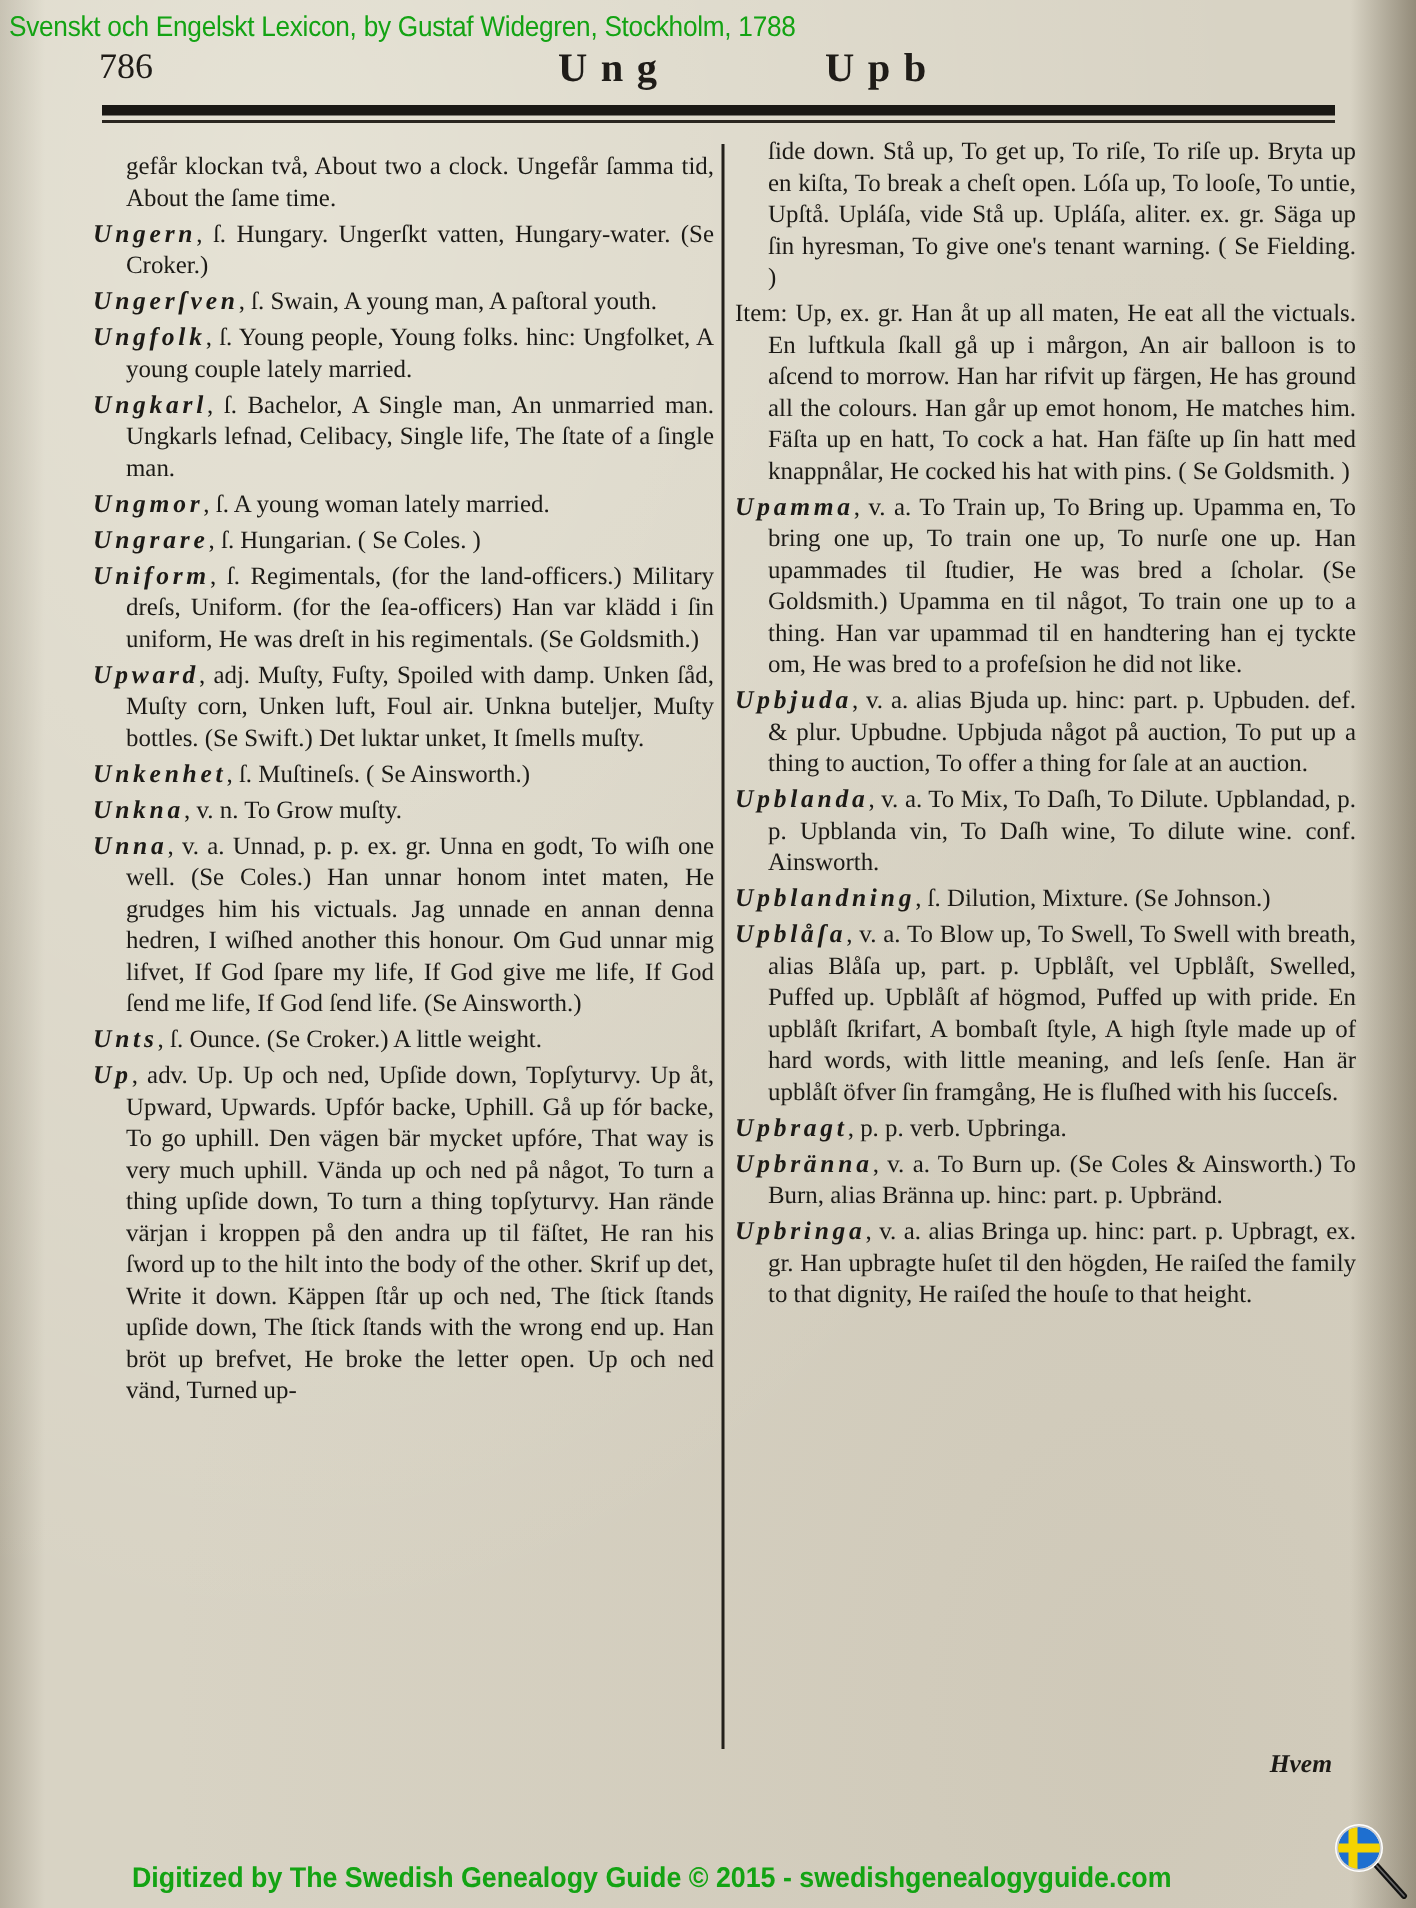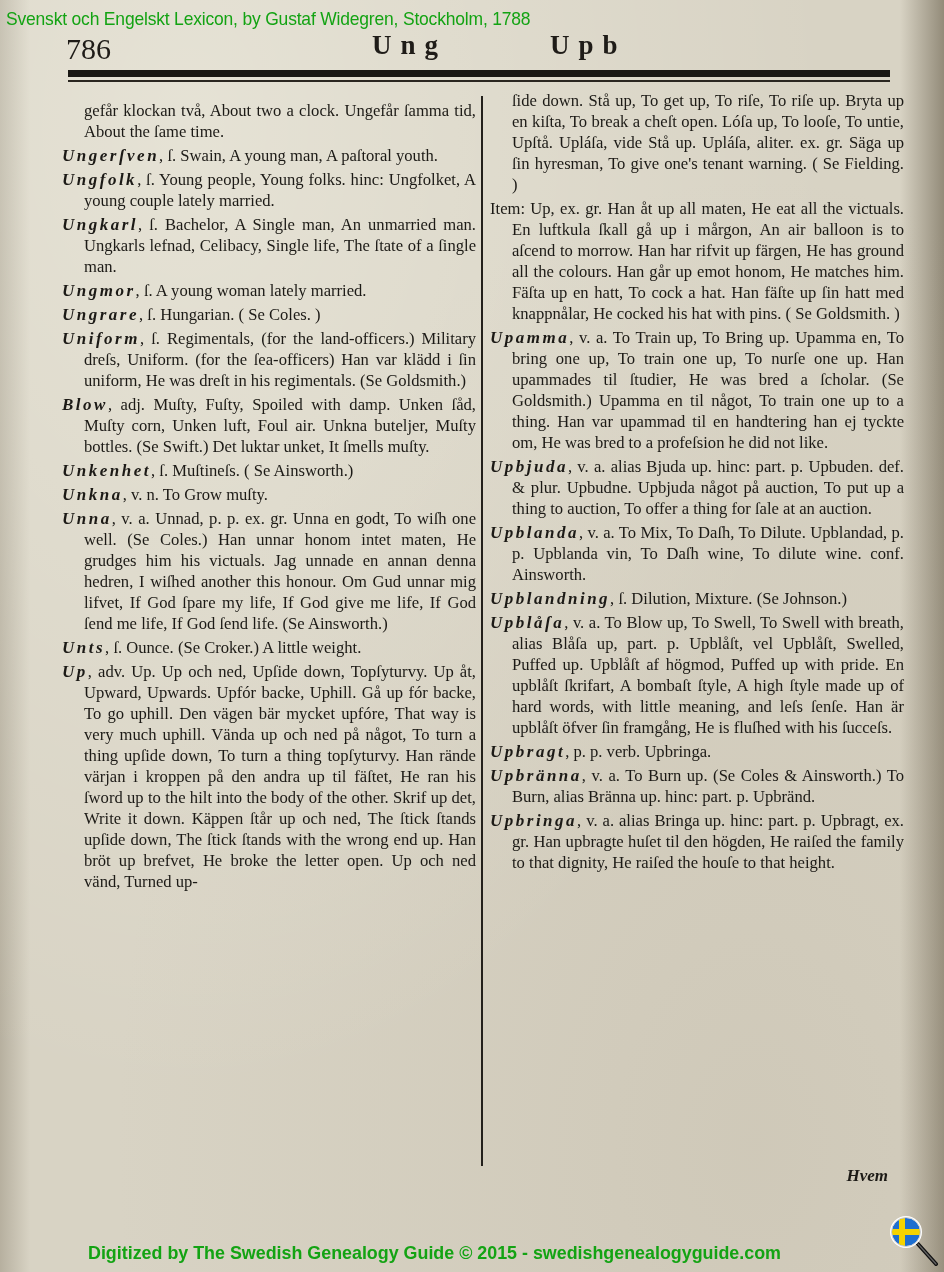--- a/index.html
+++ b/index.html
@@ -13,21 +13,21 @@
     font-family: "Liberation Serif", "DejaVu Serif", serif;
     color: #1c1a16;
   }
   .banner {
     position: absolute; left: 6px; top: 8px;
     color: #13a313; font-family: "Liberation Sans", "DejaVu Sans", sans-serif;
     font-size: 19px; letter-spacing: -0.2px; font-weight: normal;
     transform: scaleX(0.92); transform-origin: left top;
   }
   .page-number {
-    position: absolute; left: 66px; top: 32px; font-size: 30px; color: #1f1c18;
+    position: absolute; left: 66px; top: 32px; font-size: 24px; color: #1f1c18;
   }
   .running-head {
     position: absolute; top: 30px; font-size: 27px; font-weight: bold; letter-spacing: 9px; color: #1f1c18;
   }
   .rh-left { left: 372px; }
   .rh-right { left: 550px; }
   .rule-thick { position: absolute; left: 68px; width: 822px; top: 70px; height: 7px; background: #1a1814; }
   .rule-thin { position: absolute; left: 68px; width: 822px; top: 80px; height: 2px; background: #2a2620; }
   .col-divider { position: absolute; left: 481px; top: 96px; width: 2px; height: 1070px; background: #23201b; }
   .column { position: absolute; top: 90px; width: 414px; font-size: 16.6px; line-height: 21px; text-align: justify; }
@@ -50,27 +50,28 @@
 <div class="banner">Svenskt och Engelskt Lexicon, by Gustaf Widegren, Stockholm, 1788</div>
 
 <div class="page-number">786</div>
 <div class="running-head rh-left">Ung</div>
 <div class="running-head rh-right">Upb</div>
 <div class="rule-thick"></div>
 <div class="rule-thin"></div>
 
 <div class="column col-left" id="col-left">
     <div class="entry cont"><span>gefår klockan två, About two a clock. Ungefår ſamma tid, About the ſame time.</span></div>
+    <div class="entry"><span class="headword">Ungern</span><span>, ſ. Hungary. Ungerſkt vatten, Hungary-water. (Se Croker.)</span></div>
     <div class="entry"><span class="headword">Ungerſven</span><span>, ſ. Swain, A young man, A paſtoral youth.</span></div>
     <div class="entry"><span class="headword">Ungfolk</span><span>, ſ. Young people, Young folks. hinc: Ungfolket, A young couple lately married.</span></div>
     <div class="entry"><span class="headword">Ungkarl</span><span>, ſ. Bachelor, A Single man, An unmarried man. Ungkarls lefnad, Celibacy, Single life, The ſtate of a ſingle man.</span></div>
     <div class="entry"><span class="headword">Ungmor</span><span>, ſ. A young woman lately married.</span></div>
     <div class="entry"><span class="headword">Ungrare</span><span>, ſ. Hungarian. ( Se Coles. )</span></div>
     <div class="entry"><span class="headword">Uniform</span><span>, ſ. Regimentals, (for the land-officers.) Military dreſs, Uniform. (for the ſea-officers) Han var klädd i ſin uniform, He was dreſt in his regimentals. (Se Goldsmith.)</span></div>
-    <div class="entry"><span class="headword">Blow</span><span>, adj. Muſty, Fuſty, Spoiled with damp. Unken ſåd, Muſty corn, Unken luft, Foul air. Unkna buteljer, Muſty bottles. (Se Swift.) Det luktar unket, It ſmells muſty.</span></div>
+    <div class="entry"><span class="headword">Upward</span><span>, adj. Muſty, Fuſty, Spoiled with damp. Unken ſåd, Muſty corn, Unken luft, Foul air. Unkna buteljer, Muſty bottles. (Se Swift.) Det luktar unket, It ſmells muſty.</span></div>
     <div class="entry"><span class="headword">Unkenhet</span><span>, ſ. Muſtineſs. ( Se Ainsworth.)</span></div>
     <div class="entry"><span class="headword">Unkna</span><span>, v. n. To Grow muſty.</span></div>
     <div class="entry"><span class="headword">Unna</span><span>, v. a. Unnad, p. p. ex. gr. Unna en godt, To wiſh one well. (Se Coles.) Han unnar honom intet maten, He grudges him his victuals. Jag unnade en annan denna hedren, I wiſhed another this honour. Om Gud unnar mig lifvet, If God ſpare my life, If God give me life, If God ſend me life, If God ſend life. (Se Ainsworth.)</span></div>
     <div class="entry"><span class="headword">Unts</span><span>, ſ. Ounce. (Se Croker.) A little weight.</span></div>
     <div class="entry"><span class="headword">Up</span><span>, adv. Up. Up och ned, Upſide down, Topſyturvy. Up åt, Upward, Upwards. Upfór backe, Uphill. Gå up fór backe, To go uphill. Den vägen bär mycket upfóre, That way is very much uphill. Vända up och ned på något, To turn a thing upſide down, To turn a thing topſyturvy. Han rände värjan i kroppen på den andra up til fäſtet, He ran his ſword up to the hilt into the body of the other. Skrif up det, Write it down. Käppen ſtår up och ned, The ſtick ſtands upſide down, The ſtick ſtands with the wrong end up. Han bröt up brefvet, He broke the letter open. Up och ned vänd, Turned up-</span></div>
   </div>
 <div class="col-divider"></div>
 <div class="column col-right" id="col-right">
     <div class="entry cont"><span>ſide down. Stå up, To get up, To riſe, To riſe up. Bryta up en kiſta, To break a cheſt open. Lóſa up, To looſe, To untie, Upſtå. Upláſa, vide Stå up. Upláſa, aliter. ex. gr. Säga up ſin hyresman, To give one's tenant warning. ( Se Fielding. )</span></div>
     <div class="entry"><span>Item: Up, ex. gr. Han åt up all maten, He eat all the victuals. En luftkula ſkall gå up i mårgon, An air balloon is to aſcend to morrow. Han har rifvit up färgen, He has ground all the colours. Han går up emot honom, He matches him. Fäſta up en hatt, To cock a hat. Han fäſte up ſin hatt med knappnålar, He cocked his hat with pins. ( Se Goldsmith. )</span></div>

